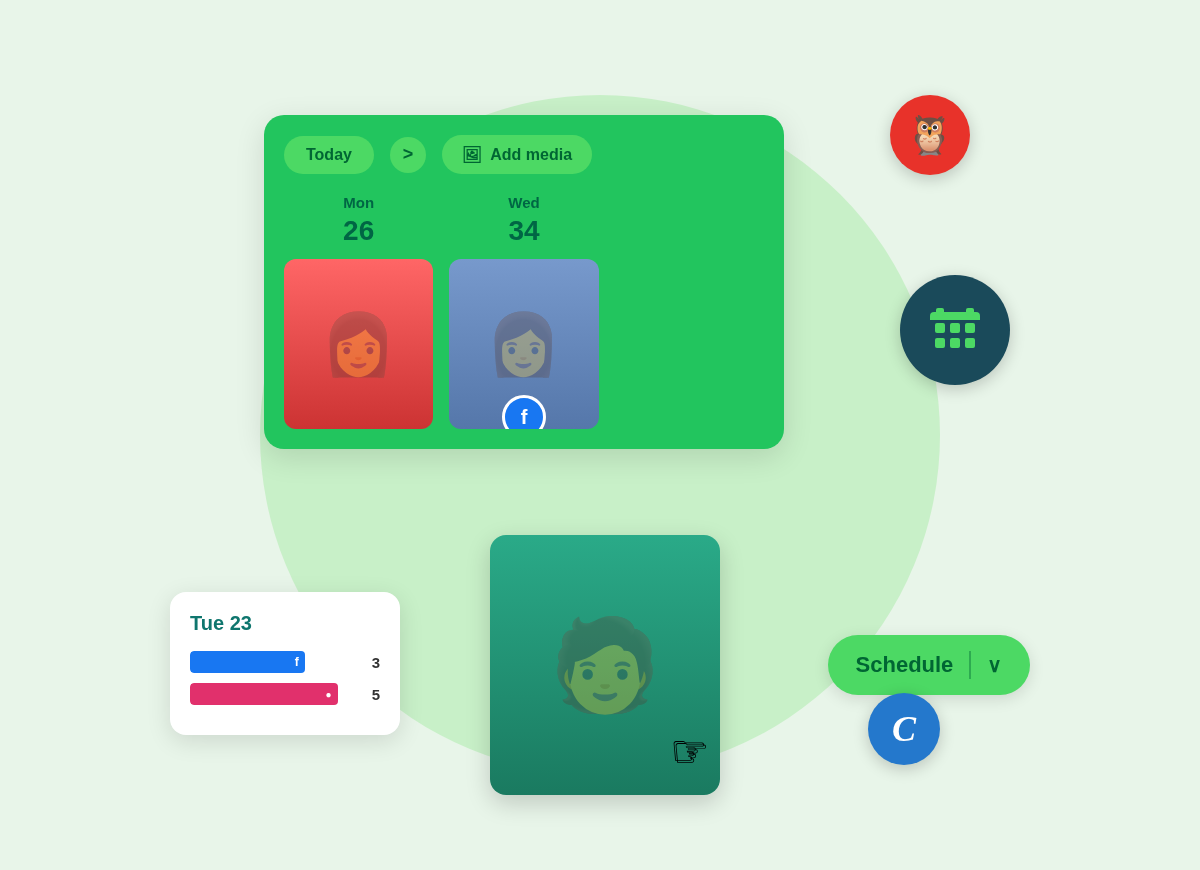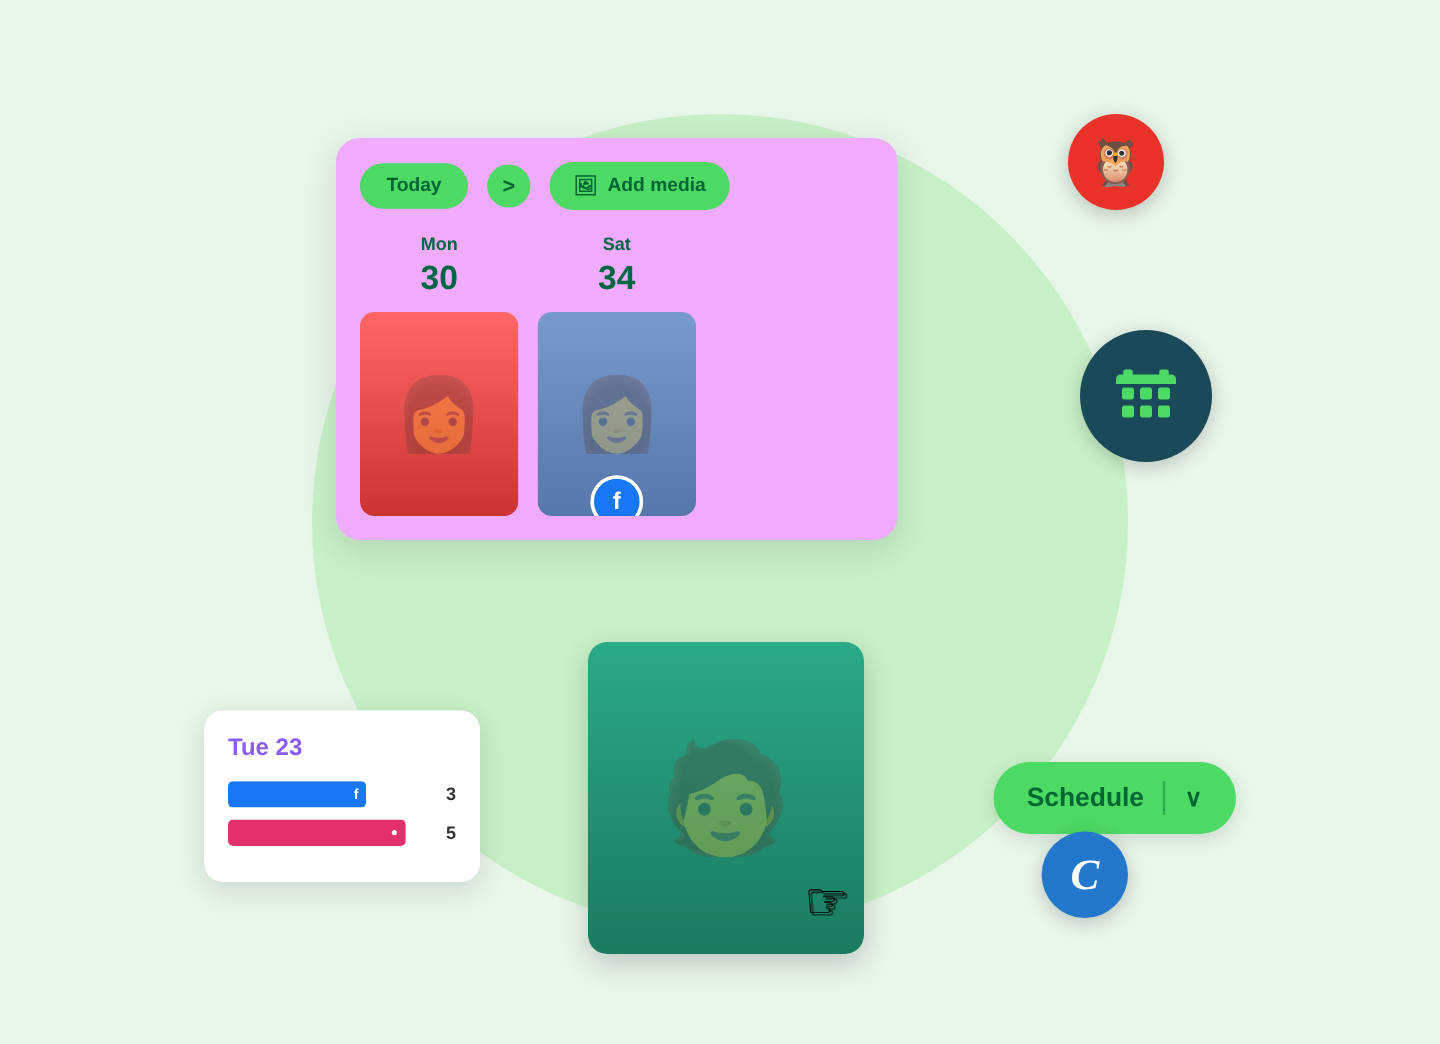--- a/index.html
+++ b/index.html
@@ -31,23 +31,23 @@
       top: 50%;
       left: 50%;
       transform: translate(-50%, -50%);
       z-index: 0;
     }
 
     
     .calendar-card {
       position: absolute;
       top: 60px;
-      left: 130px;
-      width: 468px;
-      background: #f0abfc;
+      left: 114px;
+      width: 520px;
+      background: #22c55e;
       border-radius: 20px;
       padding: 20px;
       box-shadow: 0 8px 30px rgba(0,0,0,0.12);
       z-index: 2;
     }
 
     .calendar-toolbar {
       display: flex;
       align-items: center;
       gap: 16px;
@@ -197,21 +197,21 @@
       background: white;
       border-radius: 16px;
       padding: 20px;
       box-shadow: 0 6px 24px rgba(0,0,0,0.12);
       z-index: 5;
     }
 
     .stats-date {
       font-size: 20px;
       font-weight: 800;
-      color: #8b5cf6;
+      color: #0f766e;
       margin-bottom: 16px;
     }
 
     .stat-row {
       display: flex;
       align-items: center;
       gap: 8px;
       margin-bottom: 10px;
     }
 
@@ -475,30 +475,30 @@
       <button class="btn-add-media">
         <span>🖼</span>
         <span>Add media</span>
       </button>
     </div>
 
     <div class="calendar-grid">
 
       <div class="day-col">
         <div class="day-label">Mon</div>
-        <div class="day-number">30</div>
+        <div class="day-number">26</div>
         <div class="post-card">
           <div class="figure-placeholder">👩</div>
 
         </div>
       </div>
 
 
       <div class="day-col">
-        <div class="day-label">Sat</div>
+        <div class="day-label">Wed</div>
         <div class="day-number">34</div>
         <div class="post-card">
           <div class="figure-placeholder-blue">👩</div>
           <div class="social-badge badge-facebook">
             <span style="font-size:20px; font-weight:900;">f</span>
           </div>
 
         </div>
       </div>
 

